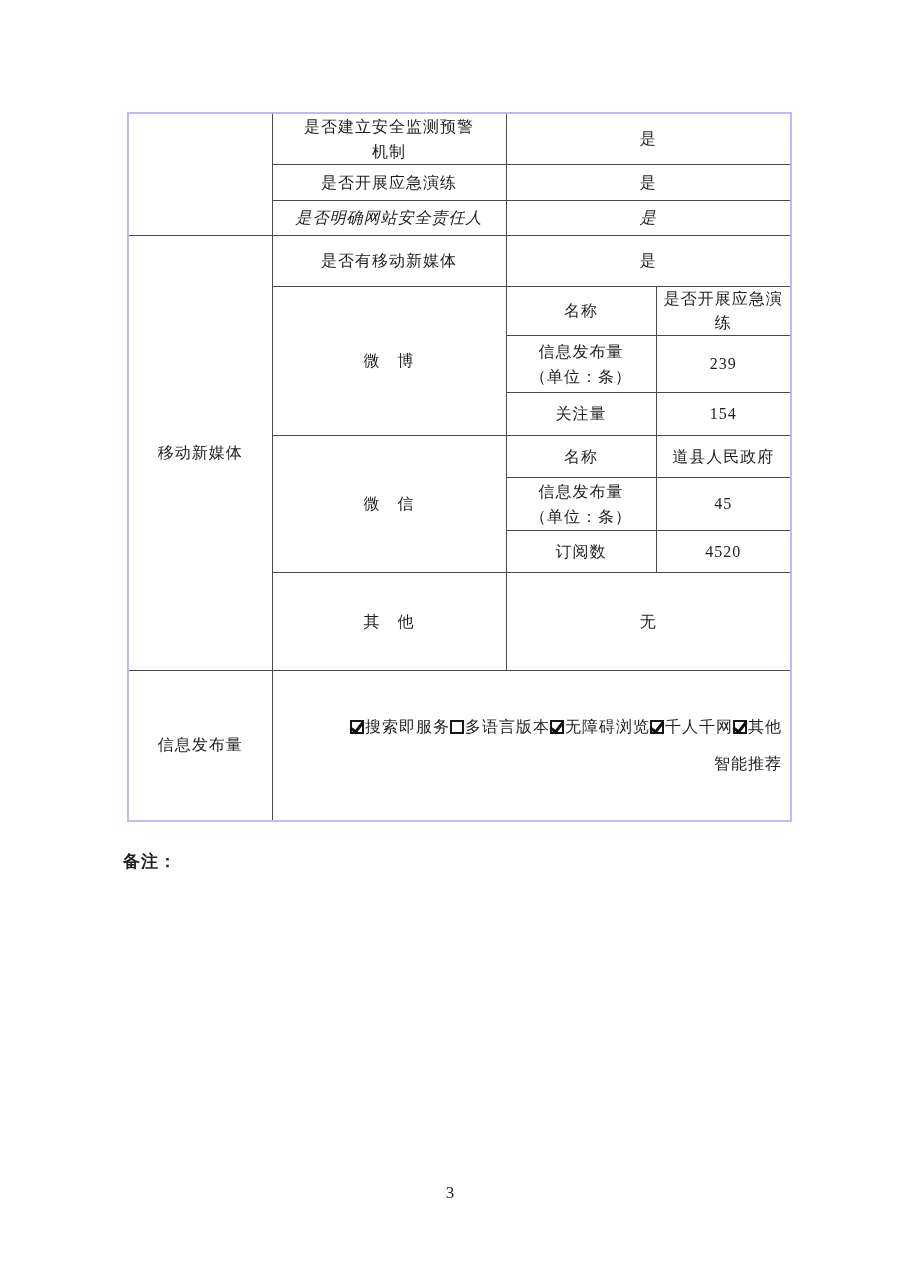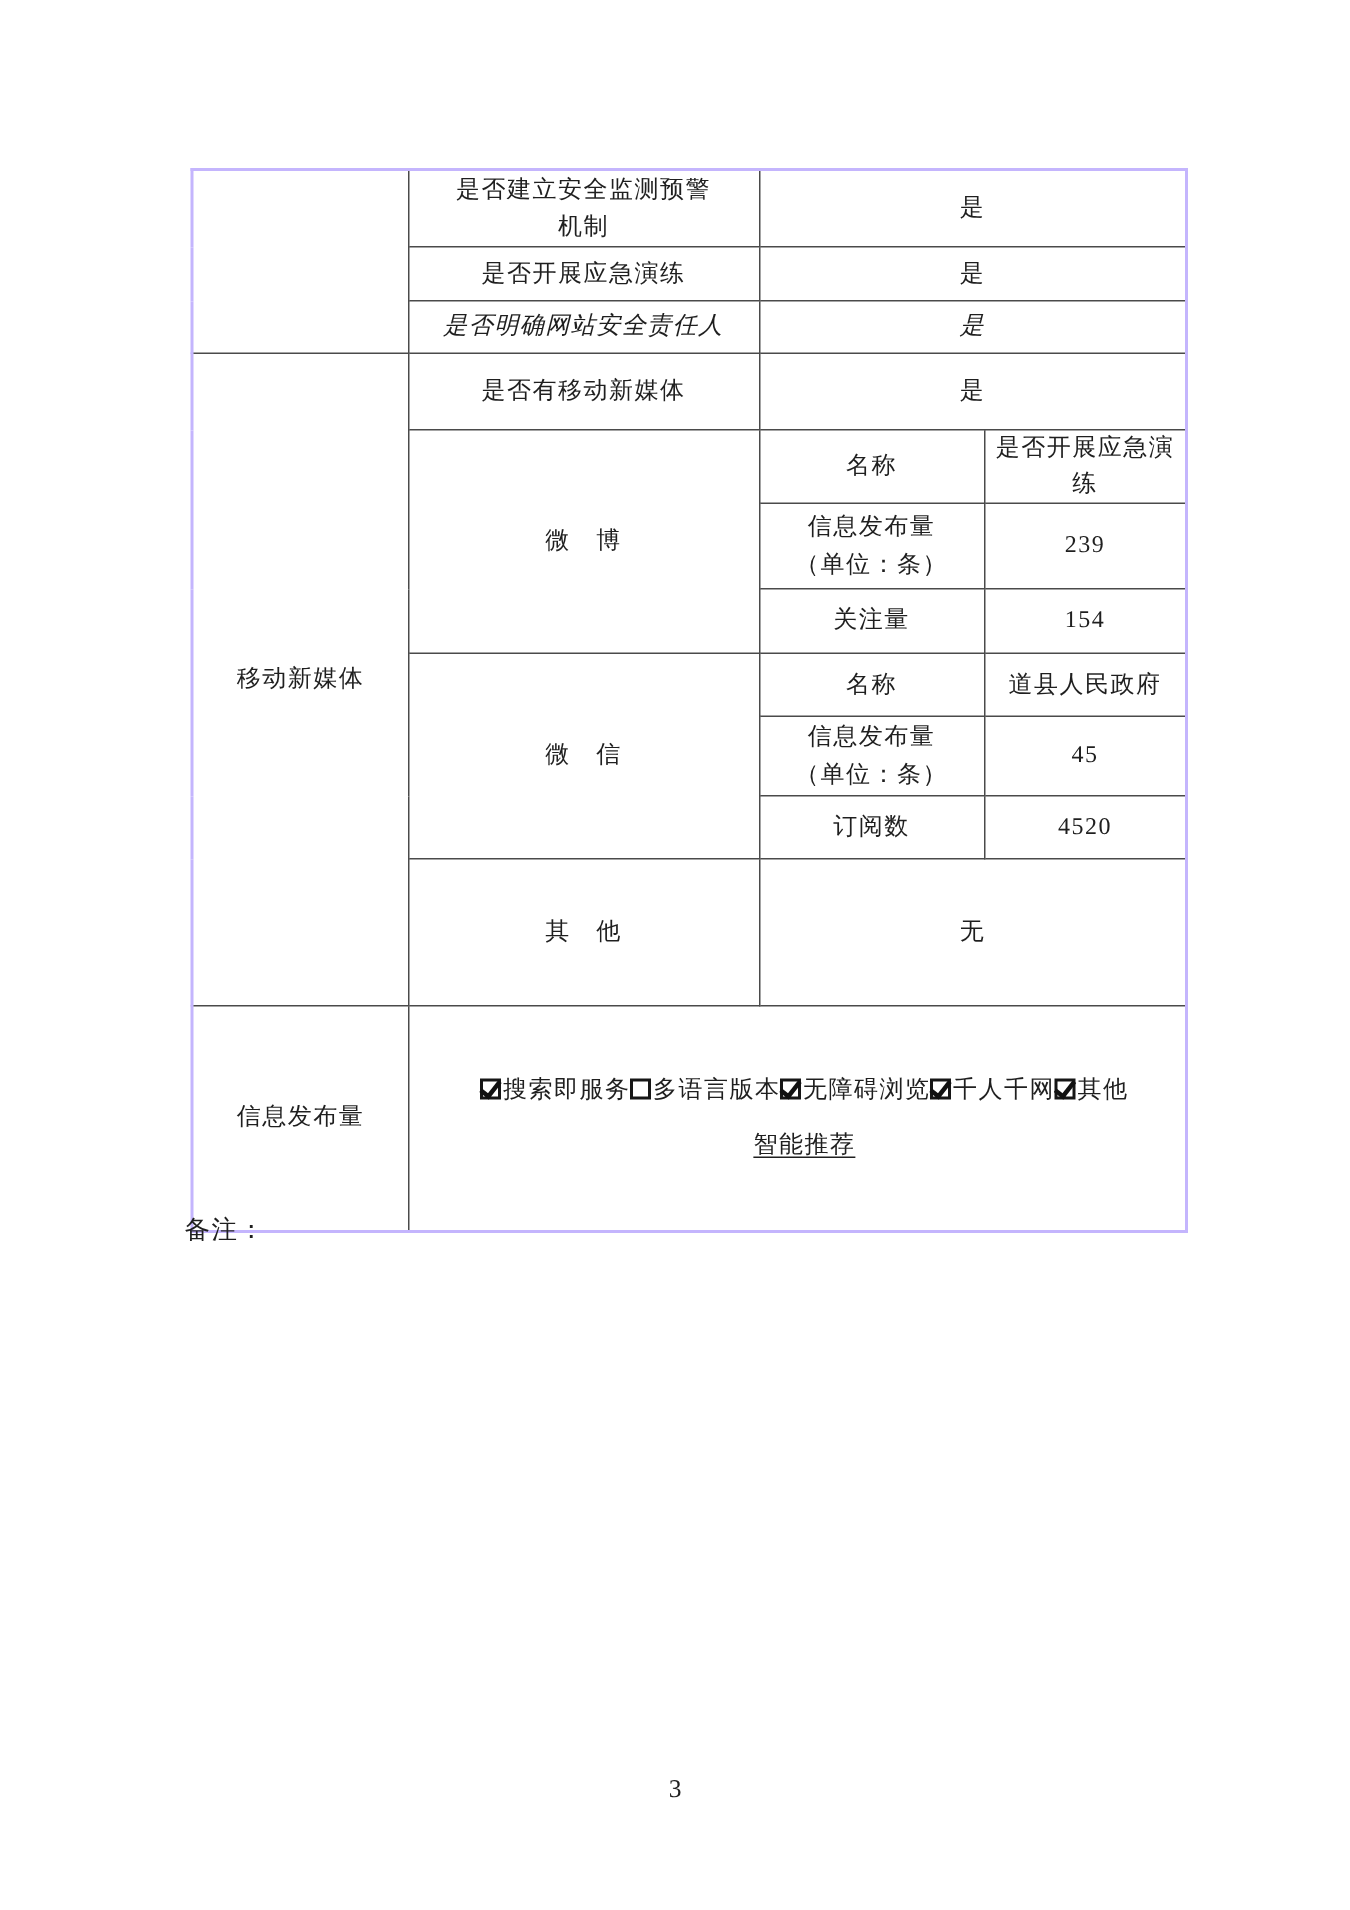--- a/index.html
+++ b/index.html
@@ -19,38 +19,38 @@
     text-align:center; vertical-align:middle;
     font-size:16px; letter-spacing:1px; line-height:1.5;
     padding:0 4px;
   }
   col.c1{width:144px;} col.c2{width:234px;} col.c3{width:150px;} col.c4{width:135px;}
   tr.r1{height:51px;} tr.r2{height:36px;} tr.r3{height:35px;font-style:italic;} tr.r4{height:51px;}
   tr.r5{height:45px;} tr.r6{height:57px;} tr.r7{height:43px;} tr.r8{height:42px;}
   tr.r9{height:53px;} tr.r10{height:42px;} tr.r11{height:98px;} tr.r12{height:150px;}
   td.two-line { white-space:pre-line; line-height:25px; }
   td.innovation-cell {
-    text-align:center; padding-left:18px; padding-right:8px;
+    text-align:right; padding-left:18px; padding-right:8px;
     line-height:37px; letter-spacing:1px;
   }
   .cb {
     display:inline-block; width:14px; height:14px;
     border:2px solid #161616; position:relative;
     vertical-align:-2px; margin:0 1px 0 0; background:#fff;
   }
   .cb.checked::after {
     content:""; position:absolute; left:1px; top:-3px;
     width:5px; height:11px;
     border-right:3px solid #111; border-bottom:3px solid #111;
     transform:rotate(38deg);
   }
-  .underlined { text-decoration:underline; text-underline-offset:3px; }
+  .underlined { text-underline-offset:3px; }
   .remarks {
-    position:absolute; left:123px; top:808px;
-    font-size:17px; font-weight:normal; letter-spacing:1px;
+    position:absolute; left:123px; top:850px;
+    font-size:17px; font-weight:bold; letter-spacing:1px;
   }
   .page-number {
     position:absolute; left:0; top:1183px; width:900px;
     text-align:center; font-size:17px;
   }
 </style>
 </head>
 <body>
 
 <table class="report-table">

